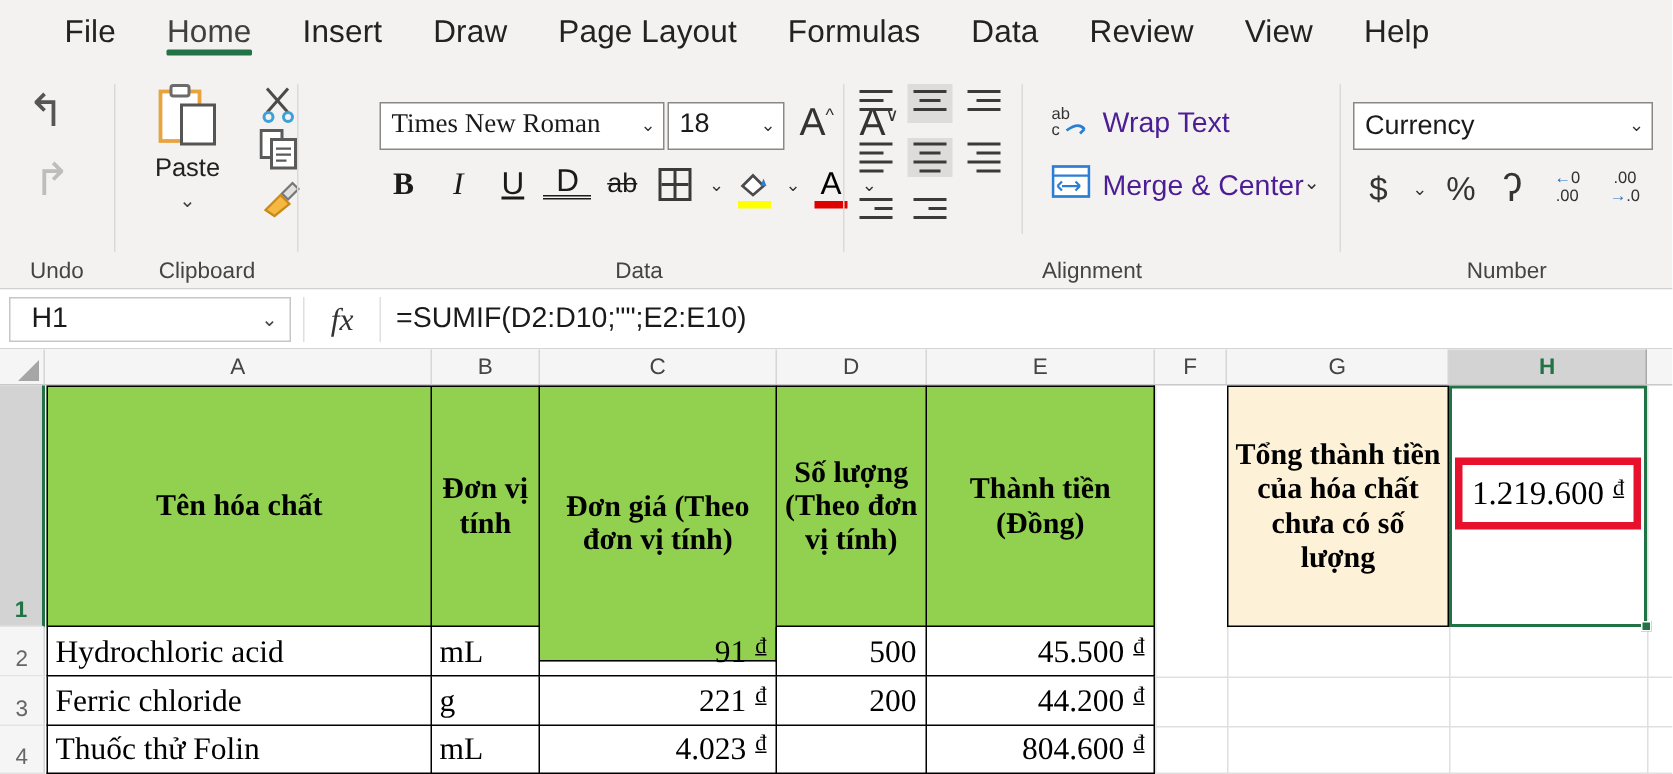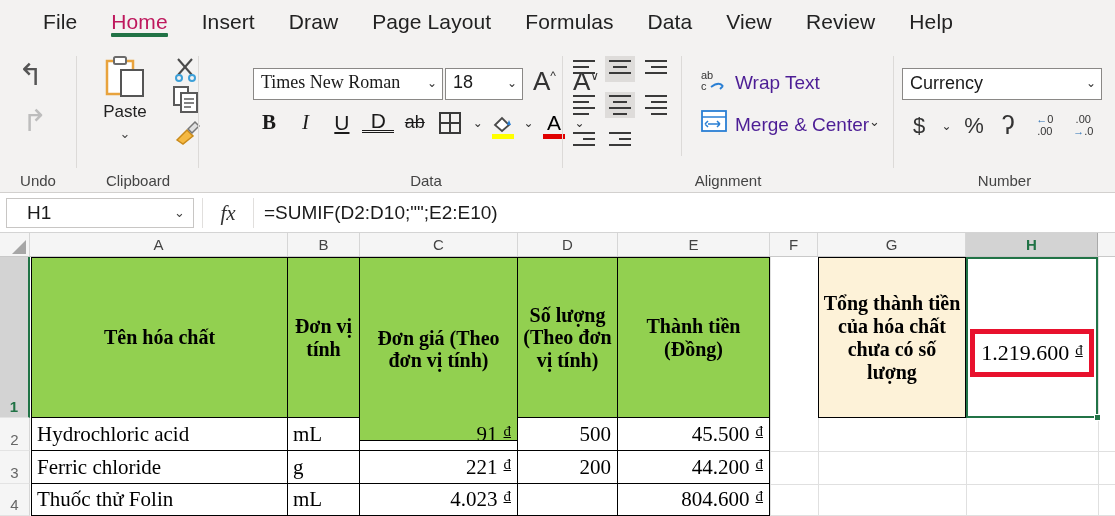--- a/index.html
+++ b/index.html
@@ -17,21 +17,21 @@
     background: #f3f2f1;
     display: flex; align-items: flex-start;
     padding-left: 26px;
   }
   .tab {
     position: relative;
     font-size: 21px; color: #222; letter-spacing: .1px;
     padding: 10px 17px 0 17px;
     height: 48px; white-space: nowrap; cursor: default;
   }
-  .tab.active { color: #be185d; }
+  .tab.active { color: #404040; }
   .tab.active .tab-underline {
     position: absolute; left: 17px; right: 17px; bottom: 11px;
     height: 4px; background: #217346; border-radius: 1px;
   }
 
   
   .ribbon {
     position: absolute; left: 0; top: 48px; width: 1115px; height: 145px;
     background: #f3f2f1;
     border-bottom: 1px solid #d2d0ce;
@@ -148,21 +148,21 @@
   
   .fbar {
     position: absolute; left: 0; top: 193px; width: 1115px; height: 40px;
     background: #fff; border-bottom: 1px solid #d4d4d4;
     display: flex; align-items: center;
   }
   .namebox {
     margin-left: 6px; width: 188px; height: 30px;
     border: 1px solid #c8c6c4; background: #fff;
     display: flex; align-items: center; justify-content: space-between;
-    padding: 0 8px 0 20px; font-size: 19px; color: #1a1a1a;
+    padding: 0 8px 0 14px; font-size: 19px; color: #1a1a1a;
   }
   .fx {
     width: 52px; text-align: center; font-size: 21px; color: #333;
     font-family: "Liberation Serif", serif; font-style: italic;
     border-right: 1px solid #e1dfdd; border-left: 1px solid #e1dfdd;
     height: 30px; line-height: 30px; margin-left: 8px;
   }
   .formula {
     flex: 1; padding-left: 10px; font-size: 19px; color: #1a1a1a;
   }
@@ -243,22 +243,22 @@
 <div id="app">
 
   <div class="tabbar">
     <div class="tab"><span>File</span></div>
     <div class="tab active"><span>Home</span><span class="tab-underline"></span></div>
     <div class="tab"><span>Insert</span></div>
     <div class="tab"><span>Draw</span></div>
     <div class="tab"><span>Page Layout</span></div>
     <div class="tab"><span>Formulas</span></div>
     <div class="tab"><span>Data</span></div>
+    <div class="tab"><span>Review</span></div>
     <div class="tab"><span>View</span></div>
-    <div class="tab"><span>Review</span></div>
     <div class="tab"><span>Help</span></div>
   </div>
 
   <div class="ribbon">
 
     <div class="group" id="g-undo">
       <div class="undo-arrow" style="top:12px;">↰</div>
       <div class="undo-arrow dim" style="top:58px; transform:scaleX(-1); left:22px;">↰</div>
       <div class="group-title">Undo</div>
     </div>
@@ -457,21 +457,21 @@
 
     <div class="cell hdrcell" style="left:31px;  top:24px; width:257px; height:161px; border-left:1px solid #000;">Tên hóa chất</div>
     <div class="cell hdrcell" style="left:288px; top:24px; width:72px;  height:161px;">Đơn vị tính</div>
     <div class="cell hdrcell" style="left:360px; top:24px; width:158px; height:184px;">Đơn giá (Theo đơn vị tính)</div>
     <div class="cell hdrcell" style="left:518px; top:24px; width:100px; height:161px;">Số lượng (Theo đơn vị tính)</div>
     <div class="cell hdrcell" style="left:618px; top:24px; width:152px; height:161px;">Thành tiền (Đồng)</div>
     <div class="cell gcell" style="left:818px; top:24px; width:148px; height:161px;">Tổng thành tiền của hóa chất chưa có số lượng</div>
 
     <div class="hsel" style="left:966px; top:24px; width:132px; height:161px;"></div>
     <div class="fillhandle" style="left:1094px; top:181px;"></div>
-    <div class="redbox" style="left:970px; top:72px; width:124px; height:48px;margin-top:24px;">
+    <div class="redbox" style="left:970px; top:72px; width:124px; height:48px;">
       <span>1.219.600</span>
       <span class="dong">đ</span>
     </div>
 
     <div class="cell datacell left" style="left:31px;  top:185px; width:257px; height:33px; border-left:1px solid #000;">Hydrochloric acid</div>
     <div class="cell datacell left" style="left:288px; top:185px; width:72px;  height:33px;">mL</div>
     <div class="cell datacell right" style="left:360px; top:185px; width:158px; height:33px;">
         <span>91</span>
         <span class="dong">đ</span>
       </div>

